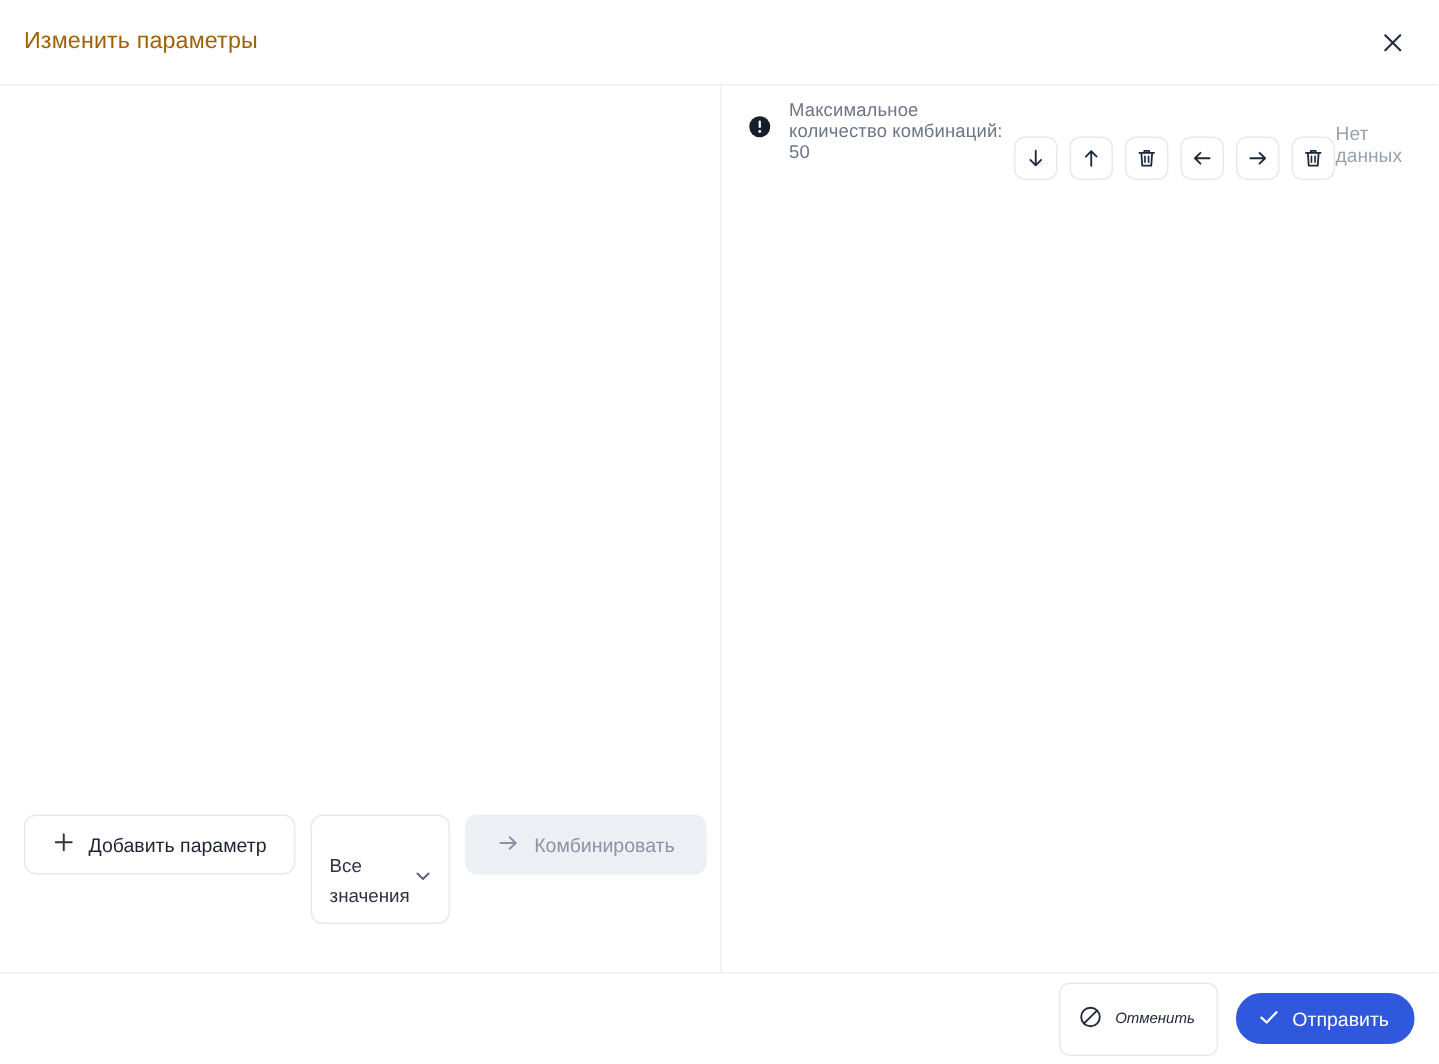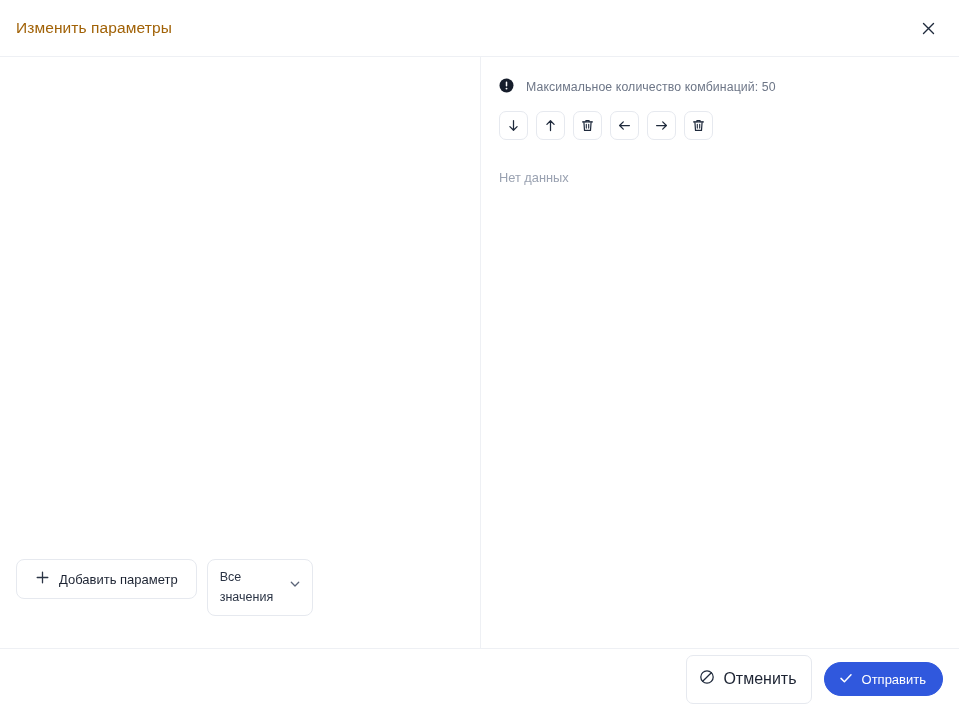--- a/index.html
+++ b/index.html
@@ -97,28 +97,28 @@
     padding: 0 18px;
     background: #ffffff;
     border: 1px solid #e6e9ef;
     color: #1d2433;
   }
   .btn-outline .ico { color: #2b3445; }
 
   .select-box {
     width: 106px;
     min-height: 50px;
-    padding: 8px 10px 8px 12px;
+    padding: 24px 10px 8px 12px;
     background: #ffffff;
     border: 1px solid #e6e9ef;
     border-radius: 8px;
     display: flex;
     align-items: center;
     justify-content: space-between;
-    gap: 12px;
+    gap: 2px;
     cursor: pointer;
     font-size: 12.5px;
     color: #2b3445;
     line-height: 1.55;
   }
   .select-label { max-width: 70px; }
   .chev { color: #5b6478; flex: 0 0 auto; display: block; }
 
   .btn-disabled {
     height: 40px;
@@ -126,23 +126,23 @@
     background: #eceff3;
     border: 1px solid #eceff3;
     color: #8b93a5;
     cursor: default;
   }
   .btn-disabled .ico { color: #8b93a5; }
 
   
   .right-pane {
     flex: 1 1 auto;
-    padding: 20px 35px 0 18px;
-    display: flex;
-    flex-direction: column;
+    padding: 20px 24px 0 18px;
+    display: flex;
+    flex-direction: row;
     min-width: 0;
   }
   .info-row {
     display: flex;
     align-items: center;
     gap: 12px;
     height: 20px;
   }
   .info-icon { flex: 0 0 auto; display: block; }
   .info-text {
@@ -165,44 +165,45 @@
     display: flex;
     align-items: center;
     justify-content: center;
     cursor: pointer;
     padding: 0;
     color: #1f2a3c;
   }
   .tool-btn svg { display: block; }
 
   .empty-text {
-    margin-top: 30px;
+    margin-top: 4px;
     font-size: 12.8px;
     color: #9aa2b1;
   }
 
   
   .dialog-footer {
     height: 60px;
     flex: 0 0 60px;
     display: flex;
     align-items: center;
     justify-content: flex-end;
     gap: 12px;
     padding: 0 16px;
   }
   .btn-cancel {
     height: 49px;
     padding: 0 14px 0 12px;
     background: #ffffff;
     border: 1px solid #e6e9ef;
     color: #1d2433;
-    font-size: 16px;
+    font-size: 10px;
     gap: 8px;
     border-radius: 7px;
+    font-style: italic;
   }
   .btn-submit {
     height: 34px;
     padding: 0 16px 0 13px;
     background: #3058dd;
     border: 1px solid #3058dd;
     color: #ffffff;
     font-size: 13px;
     gap: 8px;
     border-radius: 17px;
@@ -241,20 +242,28 @@
 
         <div class="select-box">
           <span class="select-label">Все значения</span>
           <span class="chev">
             <svg width="14" height="14" viewBox="0 0 14 14" fill="none">
               <path d="M3.3 5.3 L7 9 L10.7 5.3" stroke="currentColor" stroke-width="1.3" stroke-linecap="round" stroke-linejoin="round"></path>
             </svg>
           </span>
         </div>
 
+        <button class="btn btn-disabled">
+          <span class="ico">
+            <svg width="16" height="16" viewBox="0 0 16 16" fill="none">
+              <path d="M2.6 8 H12.6 M8.8 4.2 L12.8 8 L8.8 11.8" stroke="currentColor" stroke-width="1.3" stroke-linecap="round" stroke-linejoin="round"></path>
+            </svg>
+          </span>
+          <span>Комбинировать</span>
+        </button>
 
       </div>
     </div>
 
     <div class="right-pane">
 
       <div class="info-row">
         <span class="info-icon">
           <svg width="15" height="15" viewBox="0 0 15 15">
             <circle cx="7.5" cy="7.5" r="7" fill="#161d2b"></circle>

